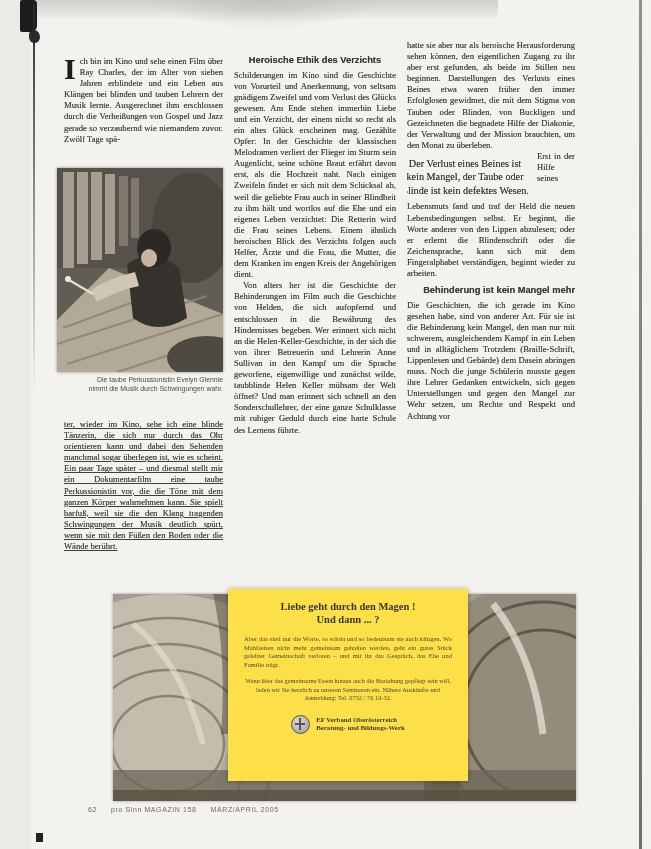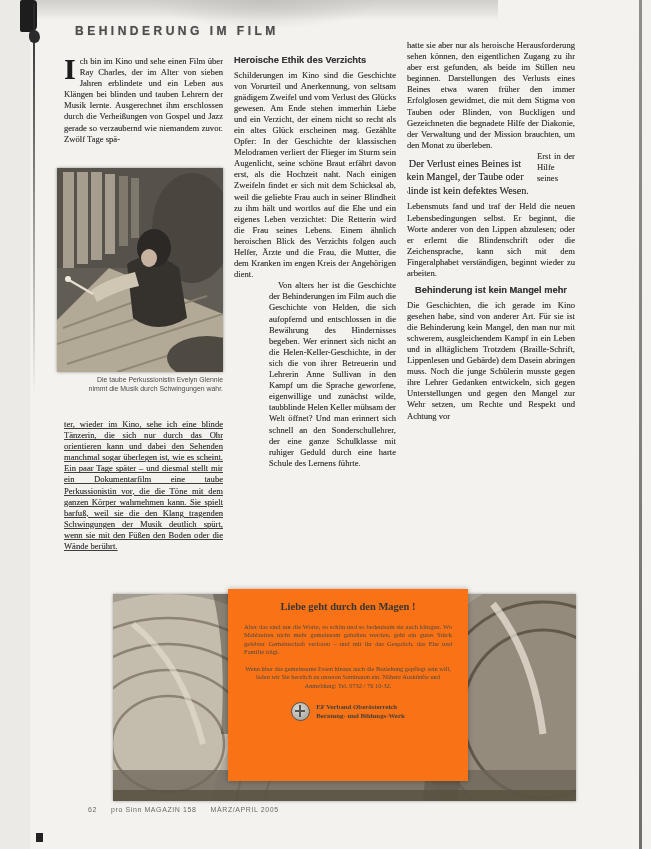--- a/index.html
+++ b/index.html
@@ -21,40 +21,40 @@
   
   .header{position:absolute;left:75px;top:24px;font-family:"Liberation Sans",sans-serif;
           font-size:12px;font-weight:bold;letter-spacing:3.5px;color:#4f4e4c;
           text-shadow:0 0 1px rgba(80,80,80,.55);}
   .footer{position:absolute;left:88px;top:806px;font-family:"Liberation Sans",sans-serif;
           font-size:7px;color:#6a6966;letter-spacing:.6px;display:flex;gap:14px;align-items:baseline;}
   
   .col{position:absolute;font-size:8.6px;line-height:11.1px;text-align:justify;
        text-shadow:0 0 .6px rgba(70,70,68,.7);overflow:hidden;}
   .col p{margin:0 0 0 0;}
-  .col p + p{text-indent:9px;margin-left:35px;}
+  .col p + p{text-indent:9px;}
   #col1a{left:64px;top:56px;width:159px;height:110px;}
   #col1b{left:64px;top:419px;width:159px;height:174px;text-decoration:underline;}
   #col2{left:234px;top:55px;width:162px;height:540px;}
   #col3{left:407px;top:40px;width:168px;height:539px;}
   .dropcap{float:left;font-weight:bold;font-size:30px;line-height:26px;color:#1d1d1c;
            padding-right:4px;font-family:"Liberation Serif",serif;}
   .subhead{font-family:"Liberation Sans",sans-serif;font-weight:bold;font-size:9.3px;
-           line-height:11.5px;color:#3a3938;text-align:left;margin:0 0 3px 0;}
+           line-height:11.5px;color:#3a3938;text-align:center;margin:0 0 3px 0;}
   .subhead2{font-family:"Liberation Sans",sans-serif;font-weight:bold;font-size:9.3px;
-           line-height:11.5px;color:#3a3938;text-align:center;margin:6px 0 3px 0;clear:both;}
+           line-height:11.5px;color:#3a3938;text-align:right;margin:6px 0 3px 0;clear:both;}
   .pullquote{float:left;width:128px;margin:6px 8px 4px -6px;text-align:center;
              font-size:10.2px;line-height:13.5px;color:#363534;}
   
   .photo1{position:absolute;left:57px;top:168px;width:166px;height:204px;box-shadow:0 0 3px rgba(0,0,0,.4);}
   .caption{position:absolute;left:57px;top:375px;width:166px;text-align:right;
            font-family:"Liberation Sans",sans-serif;font-size:6.9px;line-height:9px;color:#4b4a48;}
   
   .photo2{position:absolute;left:113px;top:594px;width:463px;height:207px;box-shadow:0 0 3px rgba(0,0,0,.35);}
-  .adbox{position:absolute;left:228px;top:589px;width:240px;height:192px;background:#f97316;
+  .adbox{position:absolute;left:228px;top:589px;width:240px;height:192px;background:#fde047;
          box-shadow:0 0 5px rgba(0,0,0,.3);box-sizing:border-box;padding:12px 16px 0 16px;text-align:center;}
   .ad-headline{font-family:"Liberation Serif",serif;font-weight:bold;font-size:10.5px;
                line-height:12.5px;color:#363534;}
   .ad-body{margin-top:9px;font-size:6.6px;line-height:8.6px;text-align:justify;color:#4a4947;}
   .ad-note{margin-top:8px;font-size:6.4px;line-height:8.4px;color:#4a4947;text-align:center;}
   .ad-logo{margin-top:12px;display:flex;justify-content:center;align-items:center;gap:6px;}
   .ad-logo-text{font-size:6.8px;line-height:8.2px;text-align:left;color:#3f3e3c;font-weight:bold;}
   .emblem{width:17px;height:17px;border:1.4px solid #55544f;border-radius:50%;position:relative;
           background:radial-gradient(circle at 40% 35%,#dddcd6,#9b9a92);}
   .emblem::after{content:"";position:absolute;left:7px;top:2px;width:2px;height:12px;background:#55544f;}
@@ -67,21 +67,20 @@
 
   <div class="left-margin"></div>
   <div class="scan-band"></div>
   <div class="scan-band2"></div>
   <div class="blob1"></div>
   <div class="blob2"></div>
   <div class="vline"></div>
   <div class="right-edge"></div>
   <div class="bottom-mark"></div>
 
-  <div class="header">BEHINDERUNG IM FILM</div>
 
   <div class="col" id="col1a">
     <p><span class="dropcap">I</span><span>ch bin im Kino und sehe einen Film über Ray Charles, der im Alter von sieben Jahren erblindete und ein Leben aus Klängen bei blinden und tauben Lehrern der Musik lernte. Ausgerechnet ihm erschlossen durch die Verheißungen von Gospel und Jazz gerade so verzaubernd wie niemandem zuvor. Zwölf Tage spä-</span></p>
   </div>
 
   <svg class="photo1" viewBox="0 0 166 204" preserveAspectRatio="none">
     <rect width="166" height="204" fill="#615d55"></rect>
     <rect x="0" y="0" width="166" height="100" fill="#56524b"></rect>
     <g fill="#a59d8e">
       <rect x="6" y="4" width="11" height="96"></rect>
@@ -155,20 +154,21 @@
     <path d="M120,0 Q140,60 132,140 L108,140 Q114,60 100,0 Z" fill="#4a4339" opacity=".5"></path>
     <path d="M380,10 Q420,60 430,140" stroke="#efe9db" stroke-width="7" fill="none" opacity=".7"></path>
     <path d="M20,30 Q70,70 90,150" stroke="#e8e2d4" stroke-width="6" fill="none" opacity=".6"></path>
     <rect y="176" width="463" height="31" fill="#6b6458" opacity=".75"></rect>
     <rect y="196" width="463" height="11" fill="#57503f" opacity=".8"></rect>
   </svg>
 
   <div class="adbox">
     <div class="ad-headline">
       <div>Liebe geht durch den Magen !</div>
+      <div>Und dann ... ?</div>
     </div>
     <div class="ad-body">Aber das sind nur die Worte, so schön und so bedeutsam sie auch klingen. Wo Mahlzeiten nicht mehr gemeinsam gehalten werden, geht ein gutes Stück gelebter Gemeinschaft verloren – und mit ihr das Gespräch, das Ehe und Familie trägt.</div>
     <div class="ad-note">Wenn über das gemeinsame Essen hinaus auch die Beziehung gepflegt sein will, laden wir Sie herzlich zu unseren Seminaren ein. Nähere Auskünfte und Anmeldung: Tel. 0732 / 76 10-32.</div>
     <div class="ad-logo">
       <div class="emblem"></div>
       <div class="ad-logo-text">
         <div>EF Verband Oberösterreich</div>
         <div>Beratung- und Bildungs-Werk</div>
       </div>
     </div>

